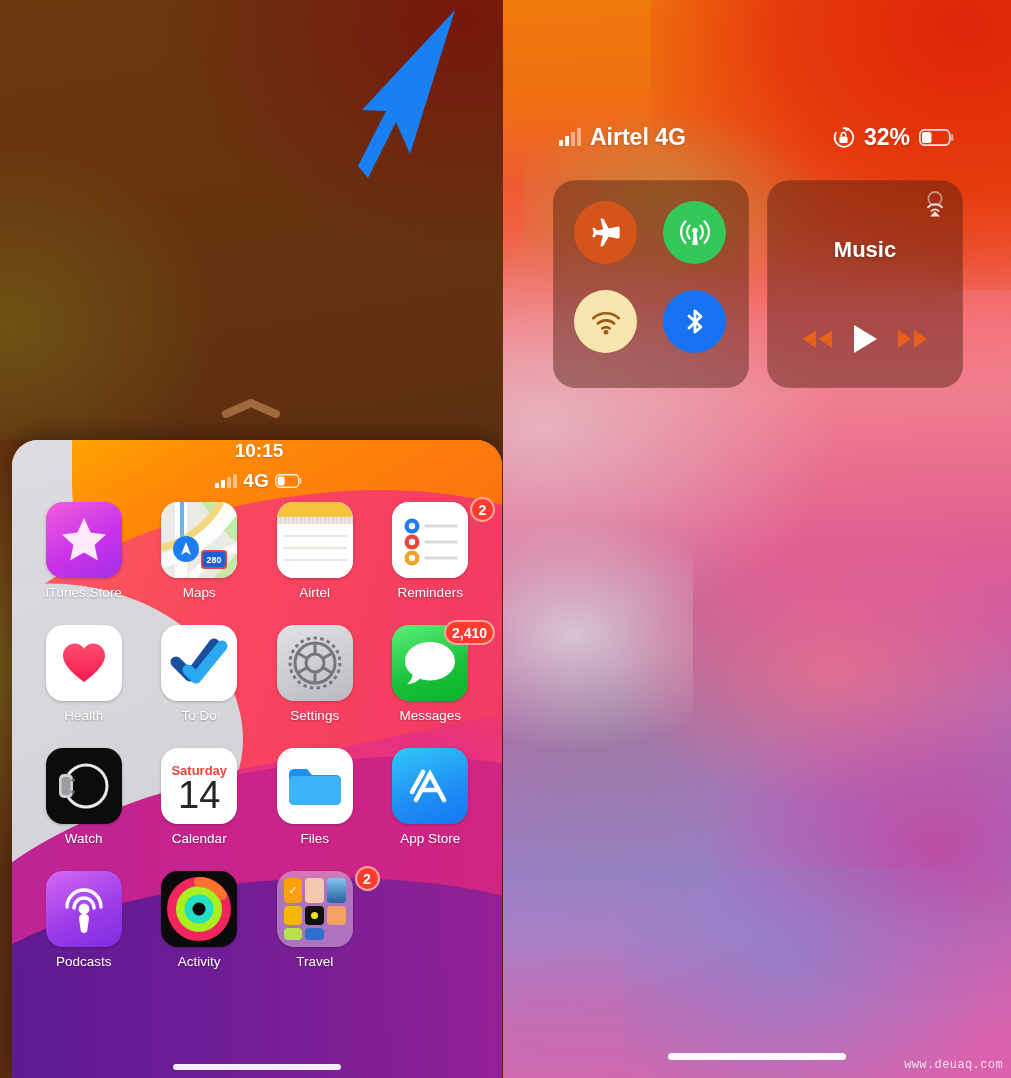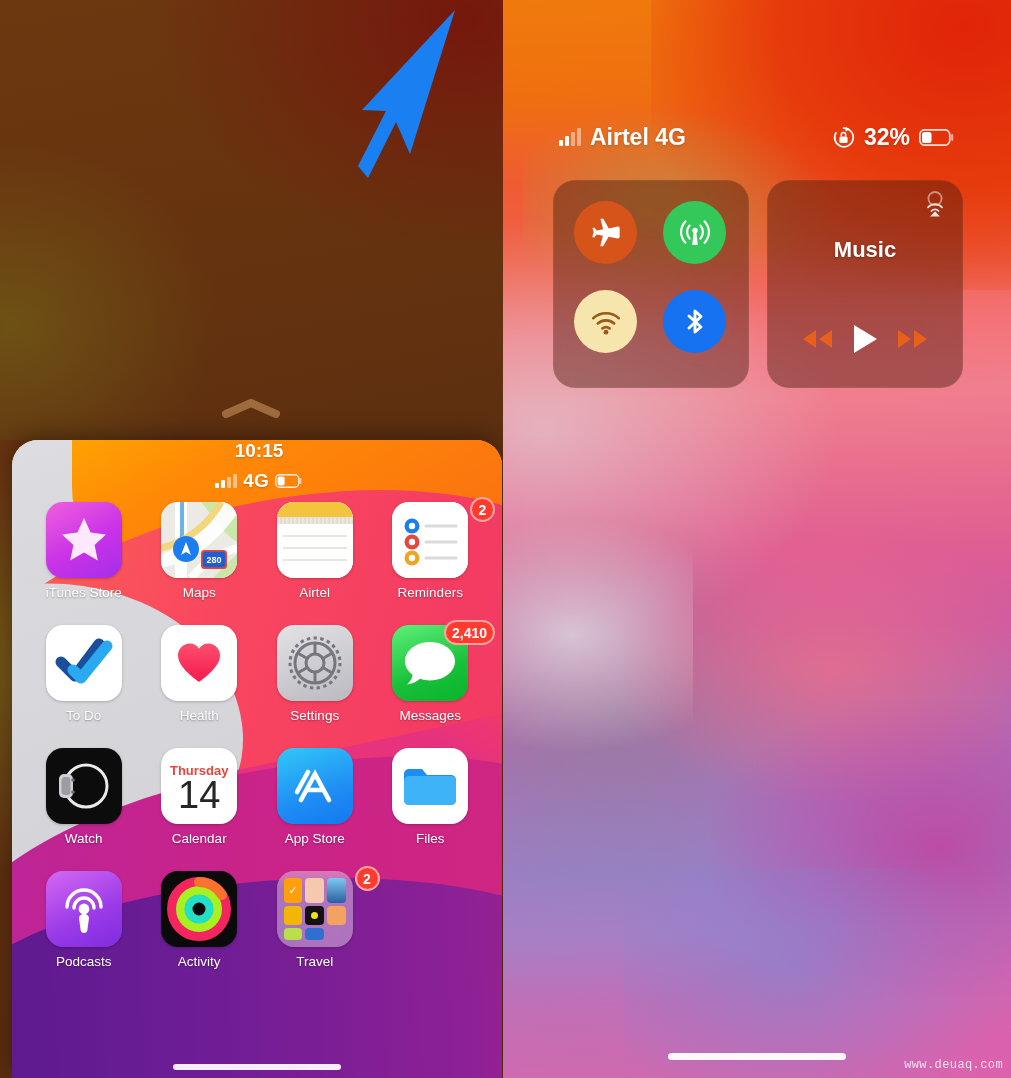--- a/index.html
+++ b/index.html
@@ -369,45 +369,45 @@
               <g stroke="#d9d9de" stroke-width="3.2" stroke-linecap="round">
                 <path d="M34 24 H64 M34 40 H64 M34 56 H64"></path>
               </g>
             </svg>
           </div>
           <div class="app-label">Reminders</div>
         </div>
 
         <div class="app">
           <div class="icon-box" style="background:#fff;">
-            <svg width="58" height="58" viewBox="0 0 58 58">
-              <path d="M6 28 L20 42 L44 10" stroke="#1b4f9e" stroke-width="11" fill="none" stroke-linecap="round" stroke-linejoin="round"></path>
-              <path d="M18 36 L26 44 L52 12" stroke="#2aa8f0" stroke-width="11" fill="none" stroke-linecap="round" stroke-linejoin="round"></path>
-            </svg>
-          </div>
-          <div class="app-label">To Do</div>
-        </div>
-
-        <div class="app">
-          <div class="icon-box" style="background:#fff;">
             <svg width="48" height="48" viewBox="0 0 48 48">
               <path d="M24 43 C9 32 3 24 3 16.6 C3 9.6 8.4 4.6 14.8 4.6 C18.8 4.6 22 6.6 24 9.8
                        C26 6.6 29.2 4.6 33.2 4.6 C39.6 4.6 45 9.6 45 16.6 C45 24 39 32 24 43 Z" fill="url(#hg)"></path>
               <defs>
                   <linearGradient id="hg" x1="0" y1="0" x2="0" y2="1">
                 <stop offset="0" stop-color="#ff4d6d"></stop>
                     <stop offset="1" stop-color="#f31b4d"></stop>
               </linearGradient>
                 </defs>
             </svg>
           </div>
           <div class="app-label">Health</div>
         </div>
 
         <div class="app">
+          <div class="icon-box" style="background:#fff;">
+            <svg width="58" height="58" viewBox="0 0 58 58">
+              <path d="M6 28 L20 42 L44 10" stroke="#1b4f9e" stroke-width="11" fill="none" stroke-linecap="round" stroke-linejoin="round"></path>
+              <path d="M18 36 L26 44 L52 12" stroke="#2aa8f0" stroke-width="11" fill="none" stroke-linecap="round" stroke-linejoin="round"></path>
+            </svg>
+          </div>
+          <div class="app-label">To Do</div>
+        </div>
+
+        <div class="app">
           <div class="icon-box" style="background:linear-gradient(160deg,#e3e3e6,#b9b9bf);">
             <svg width="62" height="62" viewBox="0 0 62 62">
               <g fill="none" stroke="#76767c" stroke-width="3">
                 <circle cx="31" cy="31" r="25" stroke-dasharray="3.4 3.4"></circle>
                 <circle cx="31" cy="31" r="20"></circle>
                 <circle cx="31" cy="31" r="9"></circle>
                 <path d="M31 11 V22 M31 40 V51 M13.7 41 L23.2 35.5 M38.8 26.5 L48.3 21
                          M13.7 21 L23.2 26.5 M38.8 35.5 L48.3 41"></path>
               </g>
             </svg>
@@ -437,49 +437,49 @@
               <circle cx="20" cy="25" r="1.8" fill="#6e6e74"></circle>
               <circle cx="20" cy="37" r="1.8" fill="#6e6e74"></circle>
             </svg>
           </div>
           <div class="app-label">Watch</div>
         </div>
 
 
         <div class="app">
           <div class="icon-box" style="background:#fff;flex-direction:column;gap:0;">
-            <div style="color:#e8453c;font-size:13px;font-weight:600;margin-top:7px;line-height:1;">Thursday</div>
+            <div style="color:#e8453c;font-size:13px;font-weight:600;margin-top:7px;line-height:1;">Saturday</div>
             <div style="color:#262626;font-size:38px;font-weight:300;line-height:1.05;margin-top:-1px;">14</div>
           </div>
           <div class="app-label">Calendar</div>
+        </div>
+
+        <div class="app">
+          <div class="icon-box" style="background:#fff;">
+            <svg width="58" height="58" viewBox="0 0 58 58">
+              <path d="M3 17 C3 14.2 5.2 12 8 12 H21 L26 18 H50 C52.8 18 55 20.2 55 23 V43
+                       C55 45.8 52.8 48 50 48 H8 C5.2 48 3 45.8 3 43 Z" fill="#1e8ef0"></path>
+              <path d="M3 24 C3 21.2 5.2 19 8 19 H50 C52.8 19 55 21.2 55 24 V43
+                       C55 45.8 52.8 48 50 48 H8 C5.2 48 3 45.8 3 43 Z" fill="#3fb3f8"></path>
+            </svg>
+          </div>
+          <div class="app-label">Files</div>
         </div>
 
         <div class="app">
           <div class="icon-box" style="background:linear-gradient(160deg,#31c8f8,#1f8ef5 60%,#1478ef);">
             <svg width="56" height="56" viewBox="0 0 56 56">
               <g stroke="#fff" stroke-width="4.6" stroke-linecap="round" fill="none">
                 <path d="M14 42 L28 16 L42 42"></path>
                 <path d="M20 32 L36 32"></path>
                 <path d="M10 34 L21 14"></path>
               </g>
             </svg>
           </div>
           <div class="app-label">App Store</div>
-        </div>
-
-        <div class="app">
-          <div class="icon-box" style="background:#fff;">
-            <svg width="58" height="58" viewBox="0 0 58 58">
-              <path d="M3 17 C3 14.2 5.2 12 8 12 H21 L26 18 H50 C52.8 18 55 20.2 55 23 V43
-                       C55 45.8 52.8 48 50 48 H8 C5.2 48 3 45.8 3 43 Z" fill="#1e8ef0"></path>
-              <path d="M3 24 C3 21.2 5.2 19 8 19 H50 C52.8 19 55 21.2 55 24 V43
-                       C55 45.8 52.8 48 50 48 H8 C5.2 48 3 45.8 3 43 Z" fill="#3fb3f8"></path>
-            </svg>
-          </div>
-          <div class="app-label">Files</div>
         </div>
 
         <div class="app">
           <div class="icon-box" style="background:linear-gradient(155deg,#d468f2,#9a3ae8 60%,#7f2ce0);">
             <svg width="58" height="58" viewBox="0 0 58 58">
               <g fill="none" stroke="#fff" stroke-width="3.4" stroke-linecap="round">
                 <path d="M12 27 A17 17 0 0 1 46 27"></path>
                 <path d="M19 28 A10 10 0 0 1 39 28"></path>
               </g>
               <circle cx="29" cy="29" r="5.4" fill="#fff"></circle>

